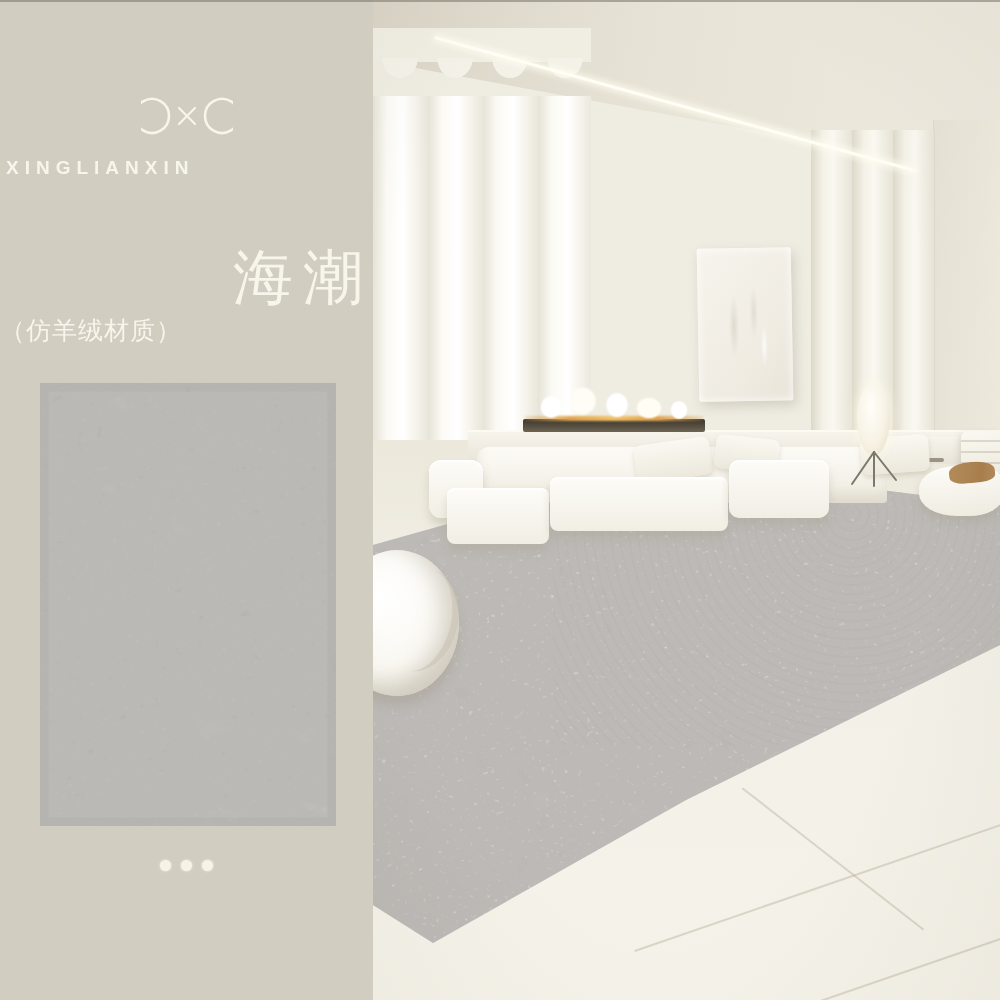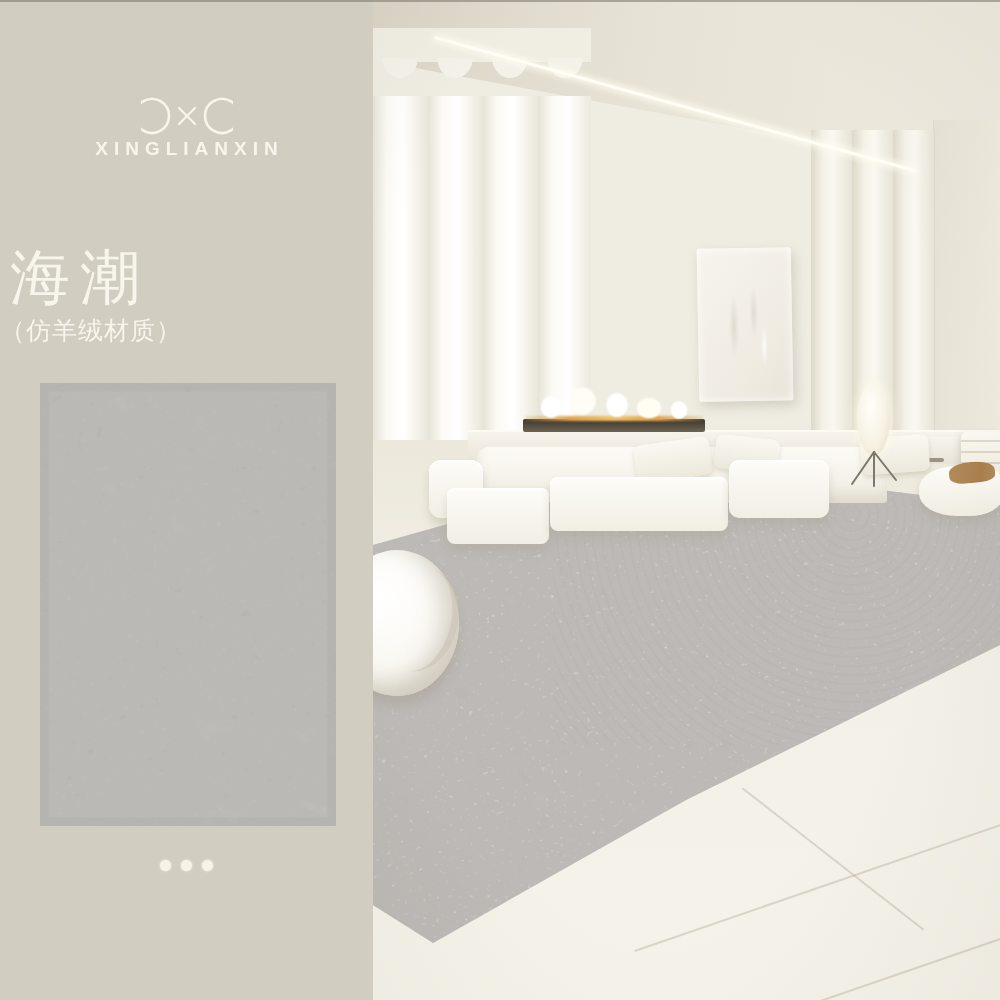--- a/index.html
+++ b/index.html
@@ -5,24 +5,24 @@
   html,body{margin:0;padding:0;background:#ffffff;}
   .stage{position:relative;width:1000px;height:1000px;overflow:hidden;
          font-family:"Liberation Sans","DejaVu Sans",sans-serif;background:#fff;}
   .stage::before{content:"";position:absolute;left:0;top:0;width:100%;height:2px;
          background:rgba(120,114,102,.55);z-index:50;}
 
   
   .panel{position:absolute;left:0;top:0;width:373px;height:1000px;
          background:var(--panel_bg,#d1cdc0);}
   .logo{position:absolute;left:50%;top:92px;transform:translateX(-50%);}
-  .brand{position:absolute;left:0;top:138px;width:100%;text-align:center;
+  .brand{position:absolute;left:0;top:157px;width:100%;
          color:var(--text_light,#f8f5ec);font-size:19px;font-weight:600;
          letter-spacing:6px;text-indent:6px;}
-  .title{position:absolute;left:0;top:238px;width:100%;text-align:left;
+  .title{position:absolute;left:0;top:238px;width:100%;text-align:right;
          color:var(--text_light,#f8f5ec);font-size:60px;font-weight:500;
          letter-spacing:10px;text-indent:10px;}
   .subtitle{position:absolute;left:0;top:314px;width:100%;text-align:left;
          color:var(--text_light,#f8f5ec);font-size:25px;letter-spacing:1px;}
   .swatch{position:absolute;left:40px;top:383px;width:296px;height:443px;
          background:var(--swatch_base,#e4e3e0);box-shadow:inset 0 0 28px rgba(150,148,144,.35);}
   .swatch svg{display:block;}
   .dots{position:absolute;left:0;top:860px;width:100%;display:flex;
          justify-content:center;gap:10px;}
   .dot{width:11px;height:11px;border-radius:50%;background:var(--dot,#f7f3e9);

